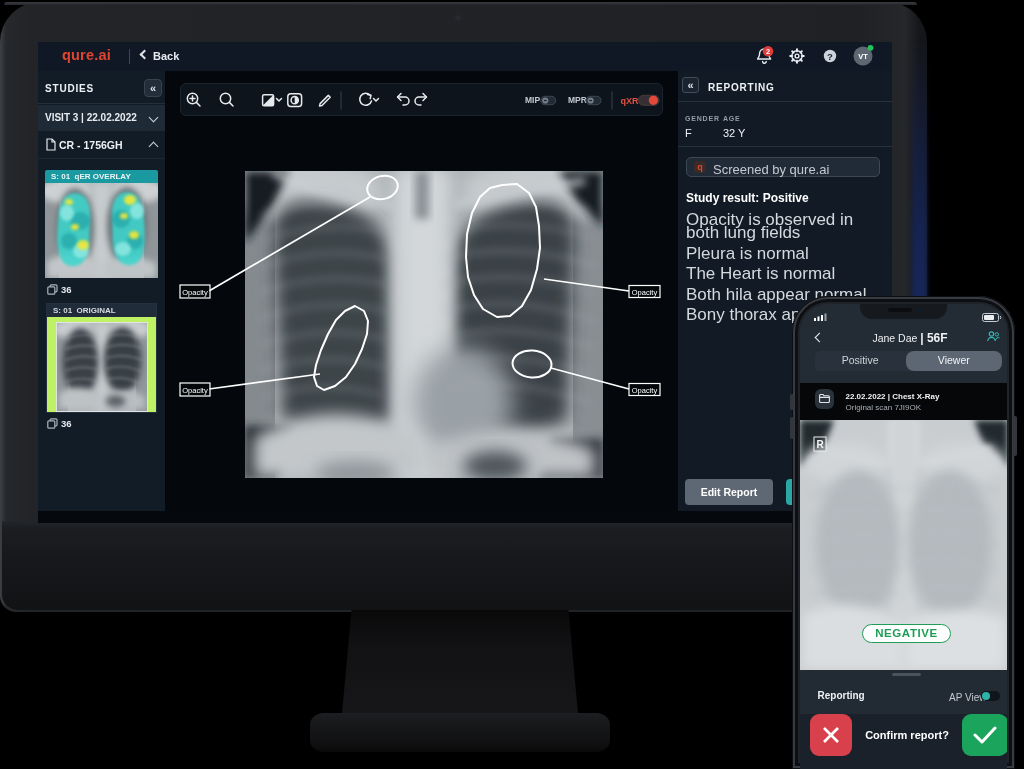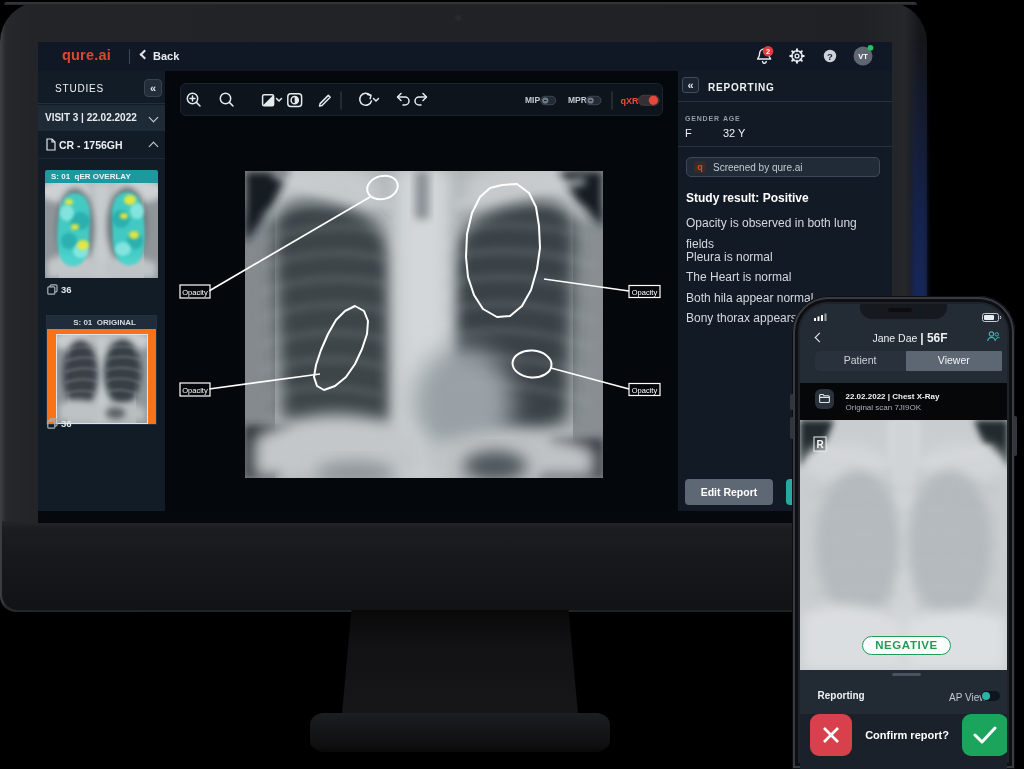--- a/index.html
+++ b/index.html
@@ -36,78 +36,78 @@
   #topbar { left:0; top:0; width:854px; height:29px; background:#101826; }
   #logo { left:24px; top:5px; color:#e2452f; font-size:14.5px; font-weight:bold; letter-spacing:0.2px; }
   #tbdivider { left:91px; top:7px; width:1px; height:15px; background:#3c4654; }
   .backchev { left:103px; top:9px; width:7px; height:7px; border-left:2px solid #dfe4e9; border-bottom:2px solid #dfe4e9; transform:rotate(45deg); }
   #backtxt { left:115px; top:8px; color:#e8ecf0; font-size:11px; font-weight:bold; }
   #title { left:-3px; top:8px; width:854px; text-align:center; color:#fff; font-size:12.5px; font-weight:bold; }
 
   
   #sidebar { left:0; top:29px; width:127px; height:440px; background:#121c27; }
   #sb-head { left:0; top:0; width:127px; height:33px; border-bottom:1px solid #242f3b; }
-  #sb-title { left:17px; top:12px; color:#eef1f4; font-size:10px; font-weight:normal; letter-spacing:0.8px; }
+  #sb-title { left:7px; top:12px; color:#eef1f4; font-size:10px; font-weight:bold; letter-spacing:0.8px; }
   #sb-coll { left:106px; top:8px; width:18px; height:18px; background:#222d39; border:1px solid #39434f; border-radius:4px;
     color:#dfe4e9; font-size:11px; text-align:center; line-height:16px; font-weight:bold;}
   #visit { left:0; top:34px; width:127px; height:26px; background:#1f2a37; }
   #visit span { position:absolute; left:7px; top:7px; color:#e8ecf0; font-size:10px; font-weight:bold; }
   .chev-dn { width:7px; height:7px; border-left:1.5px solid #cfd5db; border-bottom:1.5px solid #cfd5db; transform:rotate(-45deg); }
   .chev-up { width:7px; height:7px; border-left:1.5px solid #cfd5db; border-bottom:1.5px solid #cfd5db; transform:rotate(135deg); }
   #cr { left:0; top:60px; width:127px; height:28px; border-bottom:1px solid #1d2835; }
   #cr-txt { left:21px; top:8px; color:#eef1f4; font-size:10.5px; font-weight:bold; }
   #card1 { left:7px; top:99px; width:113px; height:108px; }
   #card1-hd { left:0; top:0; width:113px; height:13px; background:#1b99a0; border-radius:2px 2px 0 0;
     color:#e9f5f5; font-size:8px; font-weight:bold; line-height:13px; padding-left:6px; }
-  #card2 { left:8px; top:244px; width:111px; height:110px; background:#f97316; border:1px solid #243040;text-align:center; }
+  #card2 { left:8px; top:232px; width:111px; height:110px; background:#bef264; border:1px solid #243040; }
   #card2-hd { left:0; top:0; width:109px; height:13px; background:#202c3a;
     color:#d6dbe1; font-size:8px; font-weight:bold; line-height:13px; padding-left:6px; }
   .copies { position:absolute; color:#e4e8ec; font-size:9.5px; font-weight:bold; }
 
   
   #viewer { left:127px; top:29px; width:513px; height:440px; background:#04070b; }
   #toolbar { left:15px; top:12px; width:483px; height:33px; background:#0e141c; border:1px solid #1c242e; border-radius:6px; }
 
   
   #panel { left:640px; top:29px; width:214px; height:440px; background:#121a25; }
   #p-head { left:0; top:0; width:214px; height:31px; border-bottom:1px solid #273140; }
   #p-coll { left:4px; top:6px; width:17px; height:16px; background:#1a2430; border:1px solid #434d59; border-radius:3px;
     color:#dfe4e9; font-size:11px; text-align:center; line-height:14px; font-weight:bold; }
   #p-title { left:30px; top:11px; color:#eef1f4; font-size:10px; font-weight:bold; letter-spacing:0.8px; }
   .lbl { position:absolute; color:#949ea8; font-size:7px; font-weight:bold; letter-spacing:0.8px; }
   .val { position:absolute; color:#eef1f4; font-size:11px; }
   #p-div1 { left:0; top:75px; width:214px; height:1px; background:#273140; }
   #searchbox { left:8px; top:86px; width:194px; height:20px; background:#212b37; border:1px solid #3d4854; border-radius:5px; }
   #q-ico { position:absolute; left:7px; top:3px; width:12px; height:12px; border-radius:3px; background:#3a2b28;
     color:#e2452f; font-size:9px; font-weight:bold; text-align:center; line-height:12px; }
-  #search-txt { position:absolute; left:26px; top:3.5px; color:#c3cad2; font-size:10px; }
+  #search-txt { position:absolute; left:26px; top:3.5px; color:#c3cad2; font-size:13px; }
   #result { left:8px; top:120px; color:#fff; font-size:12px; font-weight:bold; }
-  .bullet { position:absolute; left:8px; color:#d4d9de; font-size:12px; line-height:21px; width:172px; white-space:nowrap; }
+  .bullet { position:absolute; left:8px; color:#d4d9de; font-size:17px; line-height:13px; width:172px; white-space:nowrap; }
   #btn-edit { left:7px; top:408px; width:88px; height:26px; background:#5d6874; border-radius:4px;
     color:#fff; font-size:10.5px; font-weight:bold; text-align:center; line-height:26px; }
   #btn-teal { left:108px; top:408px; width:60px; height:26px; background:#2aa7a2; border-radius:4px; }
 
   
   #phone { left:792px; top:296px; width:223px; height:473px; background:#202328;
     border-radius:36px 36px 0 0; box-shadow:inset 0 0 0 1px #0d0e11, inset 0 0 0 3px #383c42, inset 0 0 0 6px #0e0f12; }
   #pscreen { left:8px; top:8px; width:207px; height:465px; background:#232c35; border-radius:28px 28px 0 0; overflow:hidden;padding-left:20px; }
   #notch { position:absolute; left:60px; top:0; width:87px; height:15px; background:#16191d; border-radius:0 0 12px 12px; }
   #notch i { position:absolute; left:28px; top:4px; width:24px; height:4px; border-radius:2px; background:#0b0d10; }
   #notch b { position:absolute; left:57px; top:4px; width:4px; height:4px; border-radius:50%; background:#0b1e2e; }
   .pchev { left:16px; top:30px; width:7px; height:7px; border-left:1.8px solid #eef1f4; border-bottom:1.8px solid #eef1f4; transform:rotate(45deg); }
   #ptitle { left:30px; top:27px; width:160px; text-align:center; color:#eef1f4; font-size:10.5px; }
   #ptitle b { font-size:12px; }
   #ptabs { left:14.6px; top:47.4px; width:187.4px; height:19.6px; background:#29323c; border-radius:5px; }
   #tab-channel { left:0; top:0; width:91px; height:19.6px; color:#ccd2d8; font-size:10.5px; text-align:center; line-height:19.6px; }
-  #tab-viewer { left:91px; top:0; width:96.4px; height:19.6px; background:#5d6773; border-radius:1px; color:#f2f4f6; font-size:10.5px; text-align:center; line-height:19.6px; }
+  #tab-viewer { left:91px; top:0; width:96.4px; height:19.6px; background:#5d6773; border-radius:8px; color:#f2f4f6; font-size:10.5px; text-align:center; line-height:19.6px; }
   #pinfo { left:0; top:79px; width:208px; height:37.2px; background:#050708; }
   #pfolder { left:14.6px; top:6.2px; width:19.3px; height:20px; background:#2a323b; border-radius:6px; }
   #pinfo1 { left:45.5px; top:8.5px; color:#f2f4f6; font-size:8px; font-weight:bold; }
   #pinfo2 { left:45.5px; top:19.5px; color:#a9b0b7; font-size:8px; }
-  #pneg { left:61.8px; top:332px; width:89.4px; height:18.7px; background:#fdfefe; border:1.6px solid #1f9d57; border-radius:11px;
+  #pneg { left:61.8px; top:320px; width:89.4px; height:18.7px; background:#fdfefe; border:1.6px solid #1f9d57; border-radius:11px;
     color:#1f9d57; font-size:11.5px; font-weight:bold; letter-spacing:0.6px; text-align:center; line-height:16px; }
   #psheet { left:0; top:366.1px; width:208px; height:44.3px; background:#222a33; border-radius:12px 12px 0 0; }
   #phandle { left:92px; top:3px; width:29px; height:3px; background:#49535d; border-radius:2px; }
   #prep { left:17.5px; top:19.5px; color:#eef1f4; font-size:10px; font-weight:bold; }
   #papview { left:149px; top:21.5px; color:#c2c8ce; font-size:10px; }
   #ptoggle { left:181px; top:21px; width:18.7px; height:9.5px; background:#10151b; border-radius:5px; }
   #ptoggle i { position:absolute; left:1px; top:0.8px; width:8px; height:8px; border-radius:50%; background:#2cb3aa; }
   #pbar { left:0; top:410.4px; width:208px; height:62.6px; background:#1a212b; }
   #pred { left:10.4px; top:0; width:41.4px; height:41.5px; background:#d8404b; border-radius:9px; }
   #pconfirm { left:52px; top:14.5px; width:110px; text-align:center; color:#fff; font-size:11px; font-weight:bold; }
@@ -418,21 +418,21 @@
       <div class="abs pchev"></div>
       <div class="abs" id="ptitle"><span>Jane Dae</span> <b>| 56F</b></div>
       <svg class="abs" style="left:187px;top:27px;" width="13" height="11" viewBox="0 0 13 11">
         <circle cx="4.5" cy="3" r="2.2" fill="none" stroke="#35b9b4" stroke-width="1.2"></circle>
         <path d="M0.8,10 a3.7 3.7 0 0 1 7.4 0" fill="none" stroke="#35b9b4" stroke-width="1.2"></path>
         <circle cx="9.8" cy="3.4" r="1.7" fill="none" stroke="#35b9b4" stroke-width="1"></circle>
         <path d="M8.5,9.3 a3 3 0 0 1 4,-2.6" fill="none" stroke="#35b9b4" stroke-width="1"></path>
       </svg>
       <div class="abs" id="ptabs">
         <div class="abs" id="tab-viewer">Viewer</div>
-        <div class="abs" id="tab-channel">Patient</div>
+        <div class="abs" id="tab-channel">Positive</div>
       </div>
       <div class="abs" id="pinfo">
         <div class="abs" id="pfolder">
           <svg width="11" height="9" viewBox="0 0 11 9" style="margin:5px 4px;">
             <path d="M0.6,1.5 a1 1 0 0 1 1,-1 h2.4 l1,1.2 h4.4 a1 1 0 0 1 1,1 v4.8 a1 1 0 0 1 -1,1 h-7.8 a1 1 0 0 1 -1,-1 z" fill="none" stroke="#dfe4e8" stroke-width="1.1"></path>
             <line x1="0.6" y1="3.4" x2="10.4" y2="3.4" stroke="#dfe4e8" stroke-width="1.1"></line>
           </svg>
         </div>
         <div class="abs" id="pinfo1">22.02.2022 | Chest X-Ray</div>
         <div class="abs" id="pinfo2">Original scan 7JI9OK</div>

